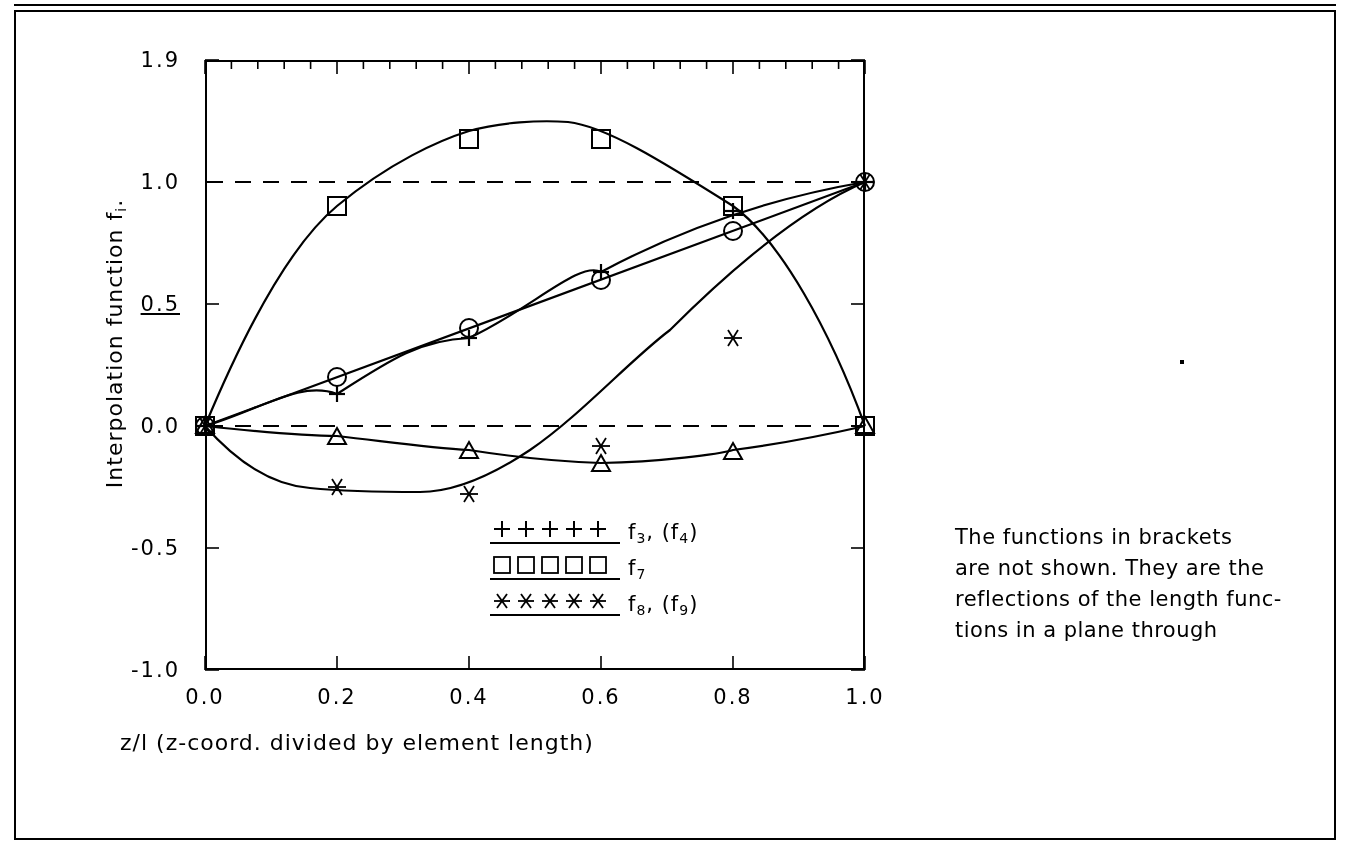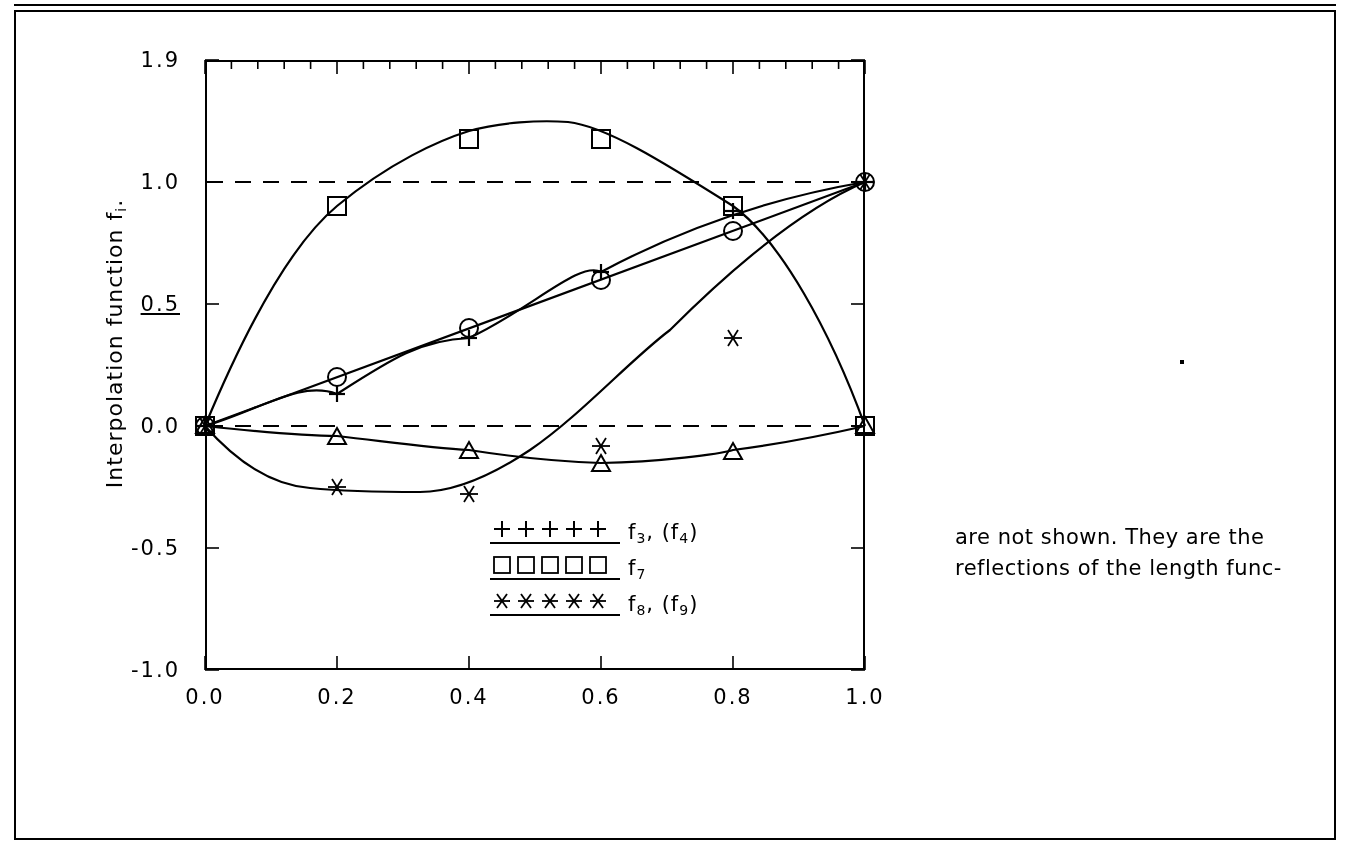--- a/index.html
+++ b/index.html
@@ -160,20 +160,21 @@
   <div id="frame"></div>
 
   <div id="figure">
 
     <div id="plotbox"></div>
 
     <div class="ylabel">
       <span>Interpolation function f</span><span class="sub">i</span><span>.</span>
     </div>
 
+    <div class="xlabel">z/l (z-coord. divided by element length)</div>
 
     <div class="ytick" style="left:0px; top:18px;">1.9</div>
     <div class="ytick" style="left:0px; top:140px;">1.0</div>
     <div class="ytick" style="left:0px; top:262px;text-decoration:underline;">0.5</div>
     <div class="ytick" style="left:0px; top:384px;">0.0</div>
     <div class="ytick" style="left:0px; top:506px;">-0.5</div>
     <div class="ytick" style="left:0px; top:628px;">-1.0</div>
 
     <div class="xtick" style="left:95px;  top:655px;">0.0</div>
     <div class="xtick" style="left:227px; top:655px;">0.2</div>
@@ -406,18 +407,20 @@
             <line x1="0" y1="25" x2="130" y2="25" stroke="#000" stroke-width="2"></line>
           </svg>
         </span>
         <span class="legend-text"><span>f</span><span class="sub">8</span><span>,  (f</span><span class="sub">9</span><span>)</span></span>
       </div>
 
     </div>
   </div>
 
   <div id="note">
+    <div>The functions in brackets</div>
     <div>are not shown. They are the</div>
     <div>reflections of the length func-</div>
+    <div>tions in a plane through</div>
   </div>
 
   <div id="dot"></div>
 </div>
 
 </body></html>

